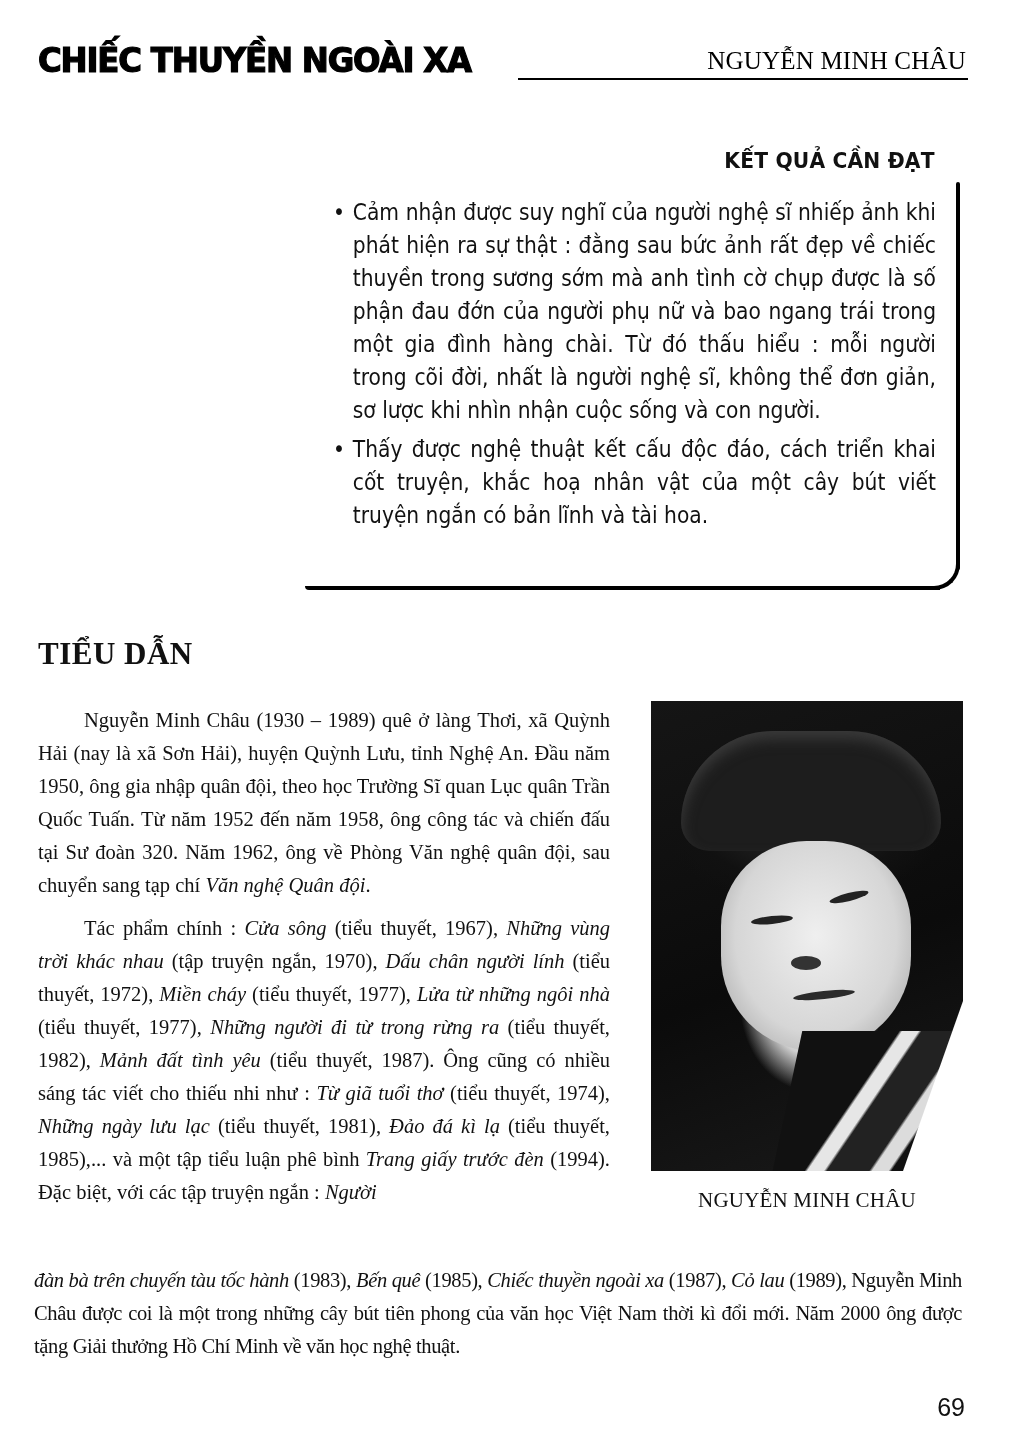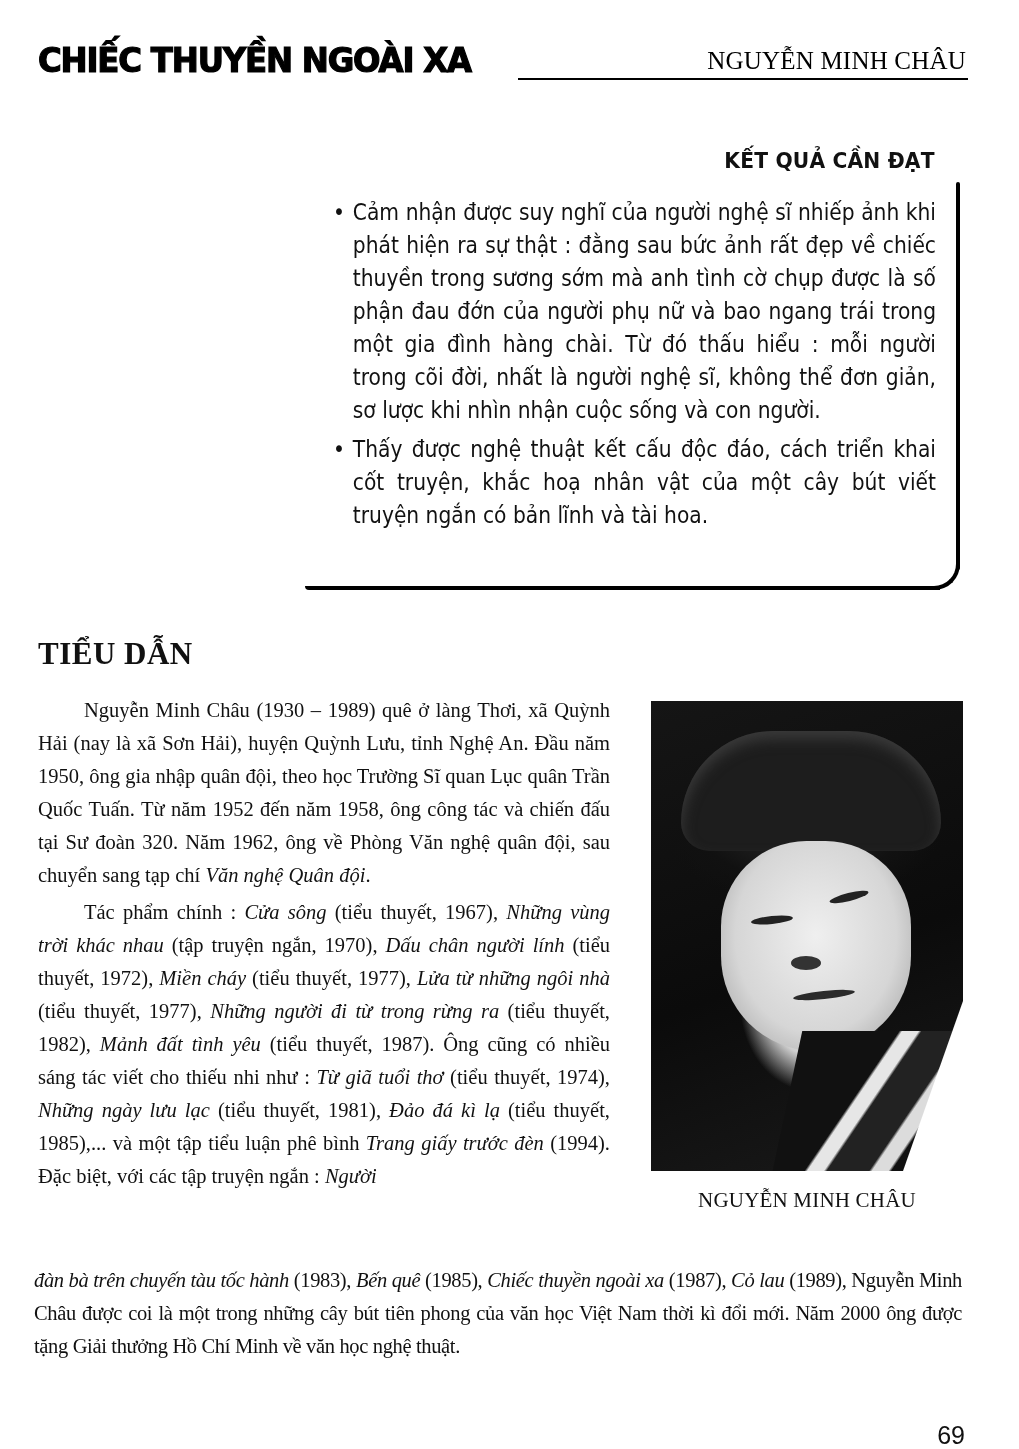--- a/index.html
+++ b/index.html
@@ -14,40 +14,40 @@
     .goals-border-right { position: absolute; right: 0; top: 10px; width: 4px; bottom: 20px; background: #000; border-radius: 2px; }
     .goals-border-bottom { position: absolute; left: 0; right: 20px; bottom: 0; height: 4px; background: #000; border-radius: 0 0 0 6px; }
     .goals-corner { position: absolute; right: 0; bottom: 0; width: 28px; height: 28px; border-right: 4px solid #000; border-bottom: 4px solid #000; border-bottom-right-radius: 26px; box-sizing: border-box; }
     .goals-list { position: absolute; left: 28px; top: 24px; width: 600px; margin: 0; padding: 0; list-style: none; font-family: "DejaVu Sans", sans-serif; font-size: 22.5px; line-height: 33px; transform: scaleX(0.9); transform-origin: left top; width: 670px; }
     .goals-list li { position: relative; padding-left: 22px; margin-bottom: 6px; text-align: justify; }
     .goals-list li .bullet { position: absolute; left: 0; top: 0; }
 
     .section-title { position: absolute; left: 38px; top: 636px; font-family: "Liberation Serif", serif; font-weight: bold; font-size: 31px; letter-spacing: 0.5px; }
 
     .bio { position: absolute; left: 38px; top: 694px; width: 572px; font-family: "Liberation Serif", serif; font-size: 20.5px; line-height: 33px; text-align: justify; }
-    .bio p { margin: 0 0 4px 0; text-indent: 46px; }
+    .bio p { margin: 10px 0 4px 0; text-indent: 46px; }
     .bio-full { position: absolute; left: 34px; top: 1264px; width: 928px; font-family: "Liberation Serif", serif; font-size: 20.5px; line-height: 33px; text-align: justify; letter-spacing: -0.35px; }
     i { font-style: italic; }
 
     .photo { position: absolute; left: 651px; top: 701px; width: 312px; height: 470px; background:
       radial-gradient(ellipse 95px 120px at 160px 300px, #e8e8e8 0%, #cfcfcf 45%, rgba(40,40,40,0) 75%),
       radial-gradient(ellipse 140px 70px at 150px 130px, #2a2a2a 0%, #111 70%, rgba(0,0,0,0) 100%),
       linear-gradient(160deg, #151515 0%, #0b0b0b 55%, #1a1a1a 100%);
       overflow: hidden; }
     .photo .hat { position: absolute; left: 30px; top: 30px; width: 260px; height: 120px; border-radius: 130px 130px 40px 40px; background: #1d1d1d; box-shadow: inset 0 8px 14px #3a3a3a; }
     .photo .face { position: absolute; left: 70px; top: 140px; width: 190px; height: 210px; border-radius: 90px 90px 100px 100px; background: radial-gradient(ellipse at 50% 45%, #efefef 0%, #d6d6d6 60%, #9a9a9a 100%); }
     .photo .eye1 { position: absolute; left: 100px; top: 215px; width: 42px; height: 8px; background: #222; border-radius: 50%; transform: rotate(-6deg); }
     .photo .eye2 { position: absolute; left: 178px; top: 192px; width: 40px; height: 8px; background: #222; border-radius: 50%; transform: rotate(-14deg); }
     .photo .nose { position: absolute; left: 140px; top: 255px; width: 30px; height: 14px; background: #333; border-radius: 50%; }
     .photo .mouth { position: absolute; left: 142px; top: 290px; width: 62px; height: 8px; background: #2a2a2a; border-radius: 50%; transform: rotate(-6deg); }
     .photo .scarf { position: absolute; left: 130px; top: 330px; width: 230px; height: 200px; background: linear-gradient(115deg, #111 0%, #111 30%, #e6e6e6 31%, #e6e6e6 36%, #222 37%, #222 50%, #dcdcdc 51%, #dcdcdc 56%, #111 57%); transform: skewX(-12deg); }
     .photo .bg-right { position: absolute; right: 0; top: 300px; width: 60px; height: 170px; background: linear-gradient(180deg, #fff 0%, #fff 100%); clip-path: polygon(100% 0, 100% 100%, 0 100%); }
     .photo-caption { position: absolute; left: 651px; top: 1188px; width: 312px; text-align: center; font-family: "Liberation Serif", serif; font-size: 21px; letter-spacing: 0.2px; }
 
-    .page-number { position: absolute; right: 54px; top: 1393px; font-family: "Liberation Sans", sans-serif; font-size: 25px; margin-top: 28px; }
+    .page-number { position: absolute; right: 54px; top: 1393px; font-family: "Liberation Sans", sans-serif; font-size: 25px; }
   </style>
 </head>
 <body>
 
 <div class="header">
   <div class="header-title">CHIẾC THUYỀN NGOÀI XA</div>
   <div class="header-line"></div>
   <div class="header-author">NGUYỄN MINH CHÂU</div>
 </div>
 

